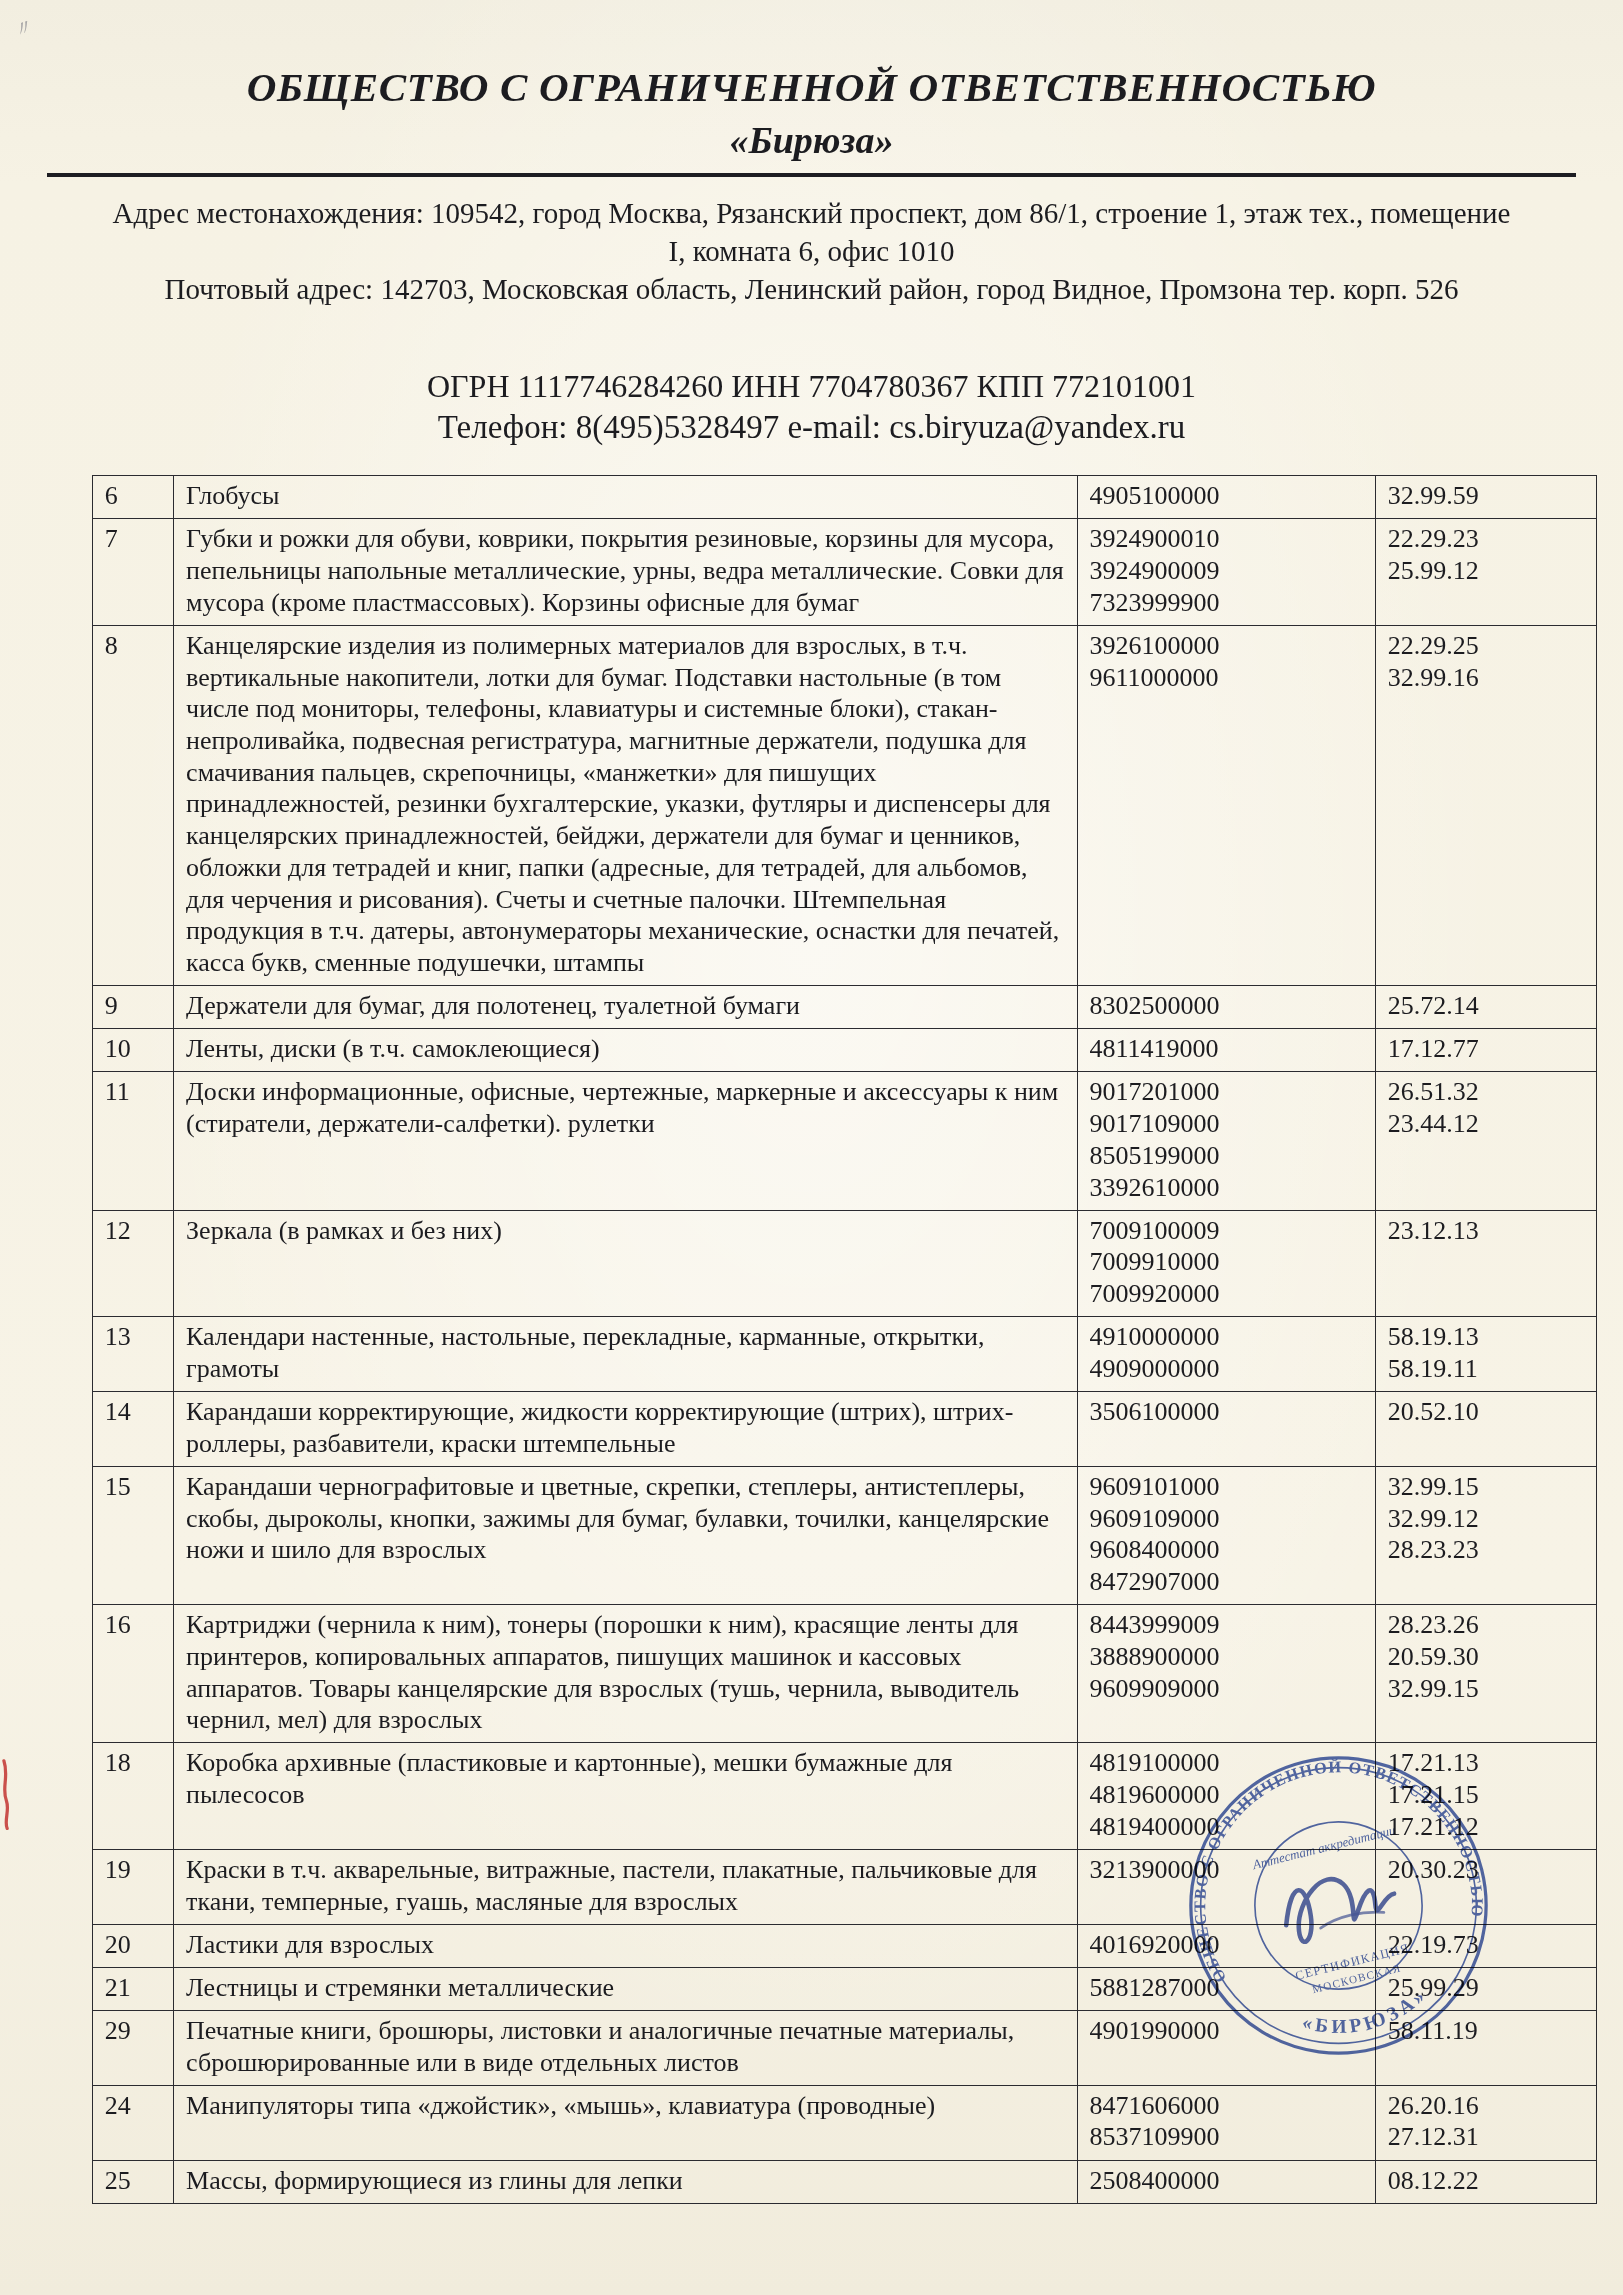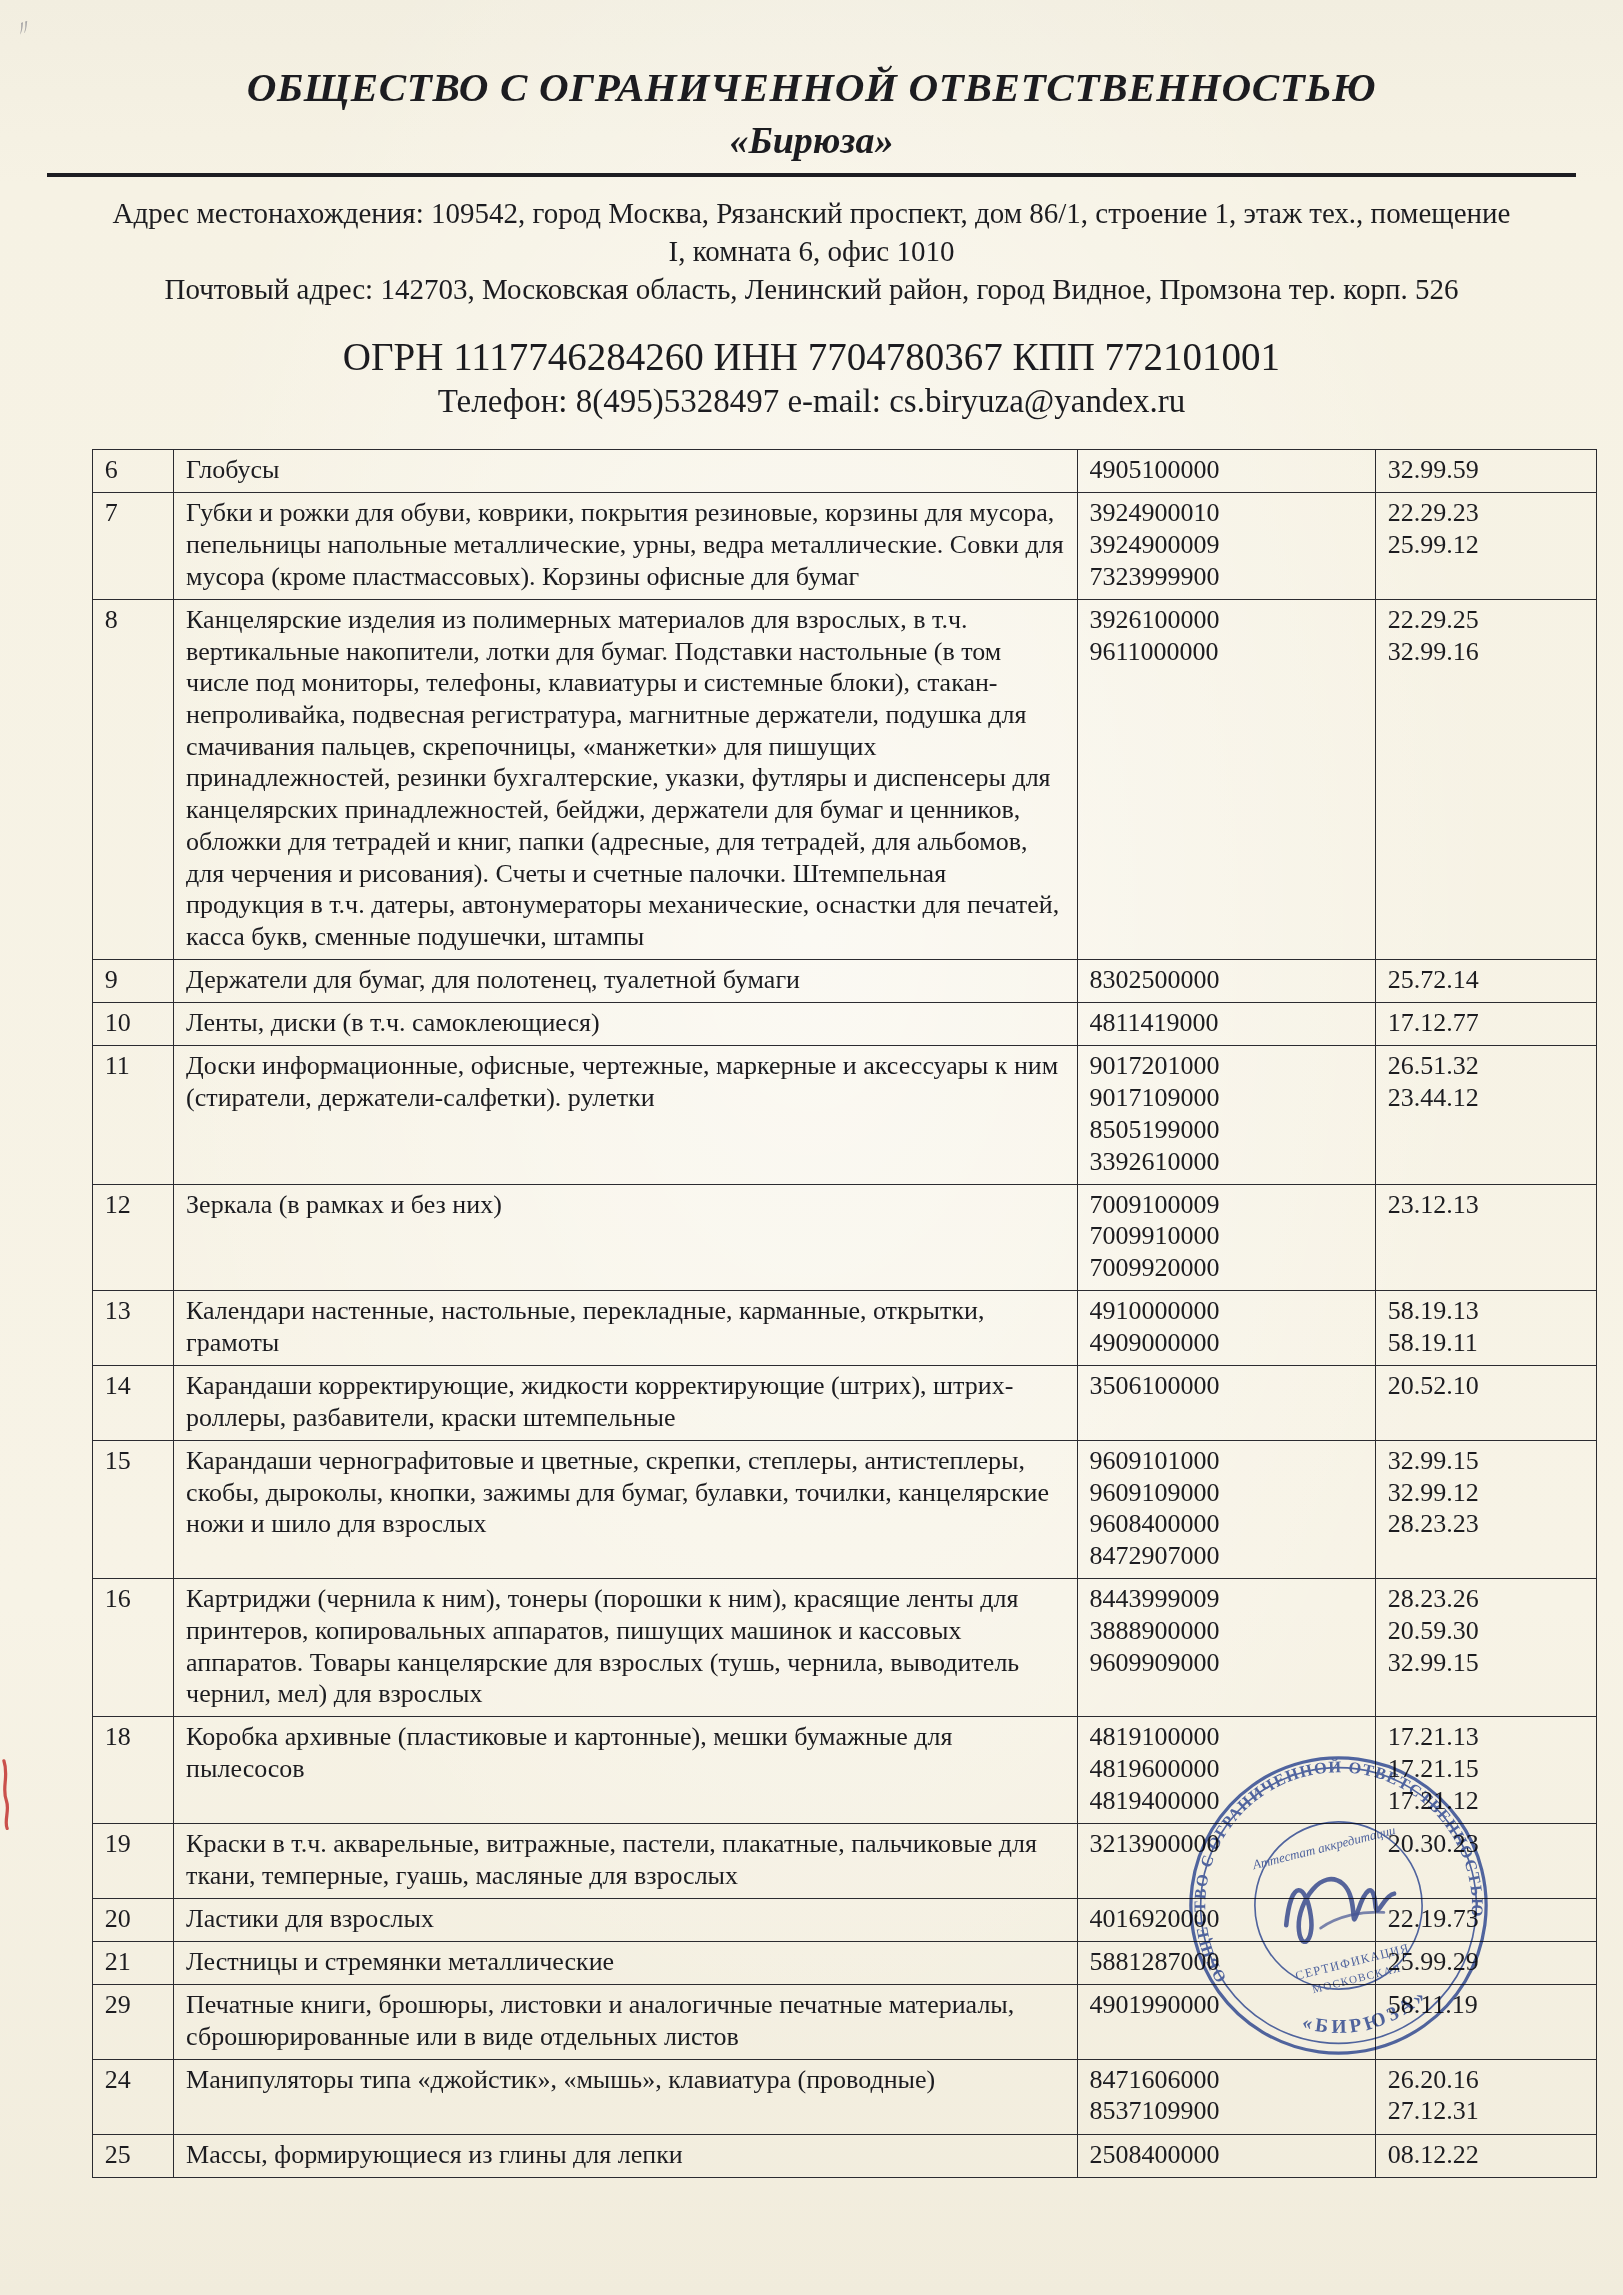--- a/index.html
+++ b/index.html
@@ -28,21 +28,21 @@
     margin:6.5px 0 0 0;
   }
   .title-rule{
     height:3.3px; background:#1d1d22;
     margin:11.8px 47px 17px 47px;
   }
   .addr{
     font-size:29px; line-height:1.32; margin:0 auto;
     max-width:1400px;
   }
-  .reg-line{ font-size:39px; margin:26px auto 0 auto; }
+  .reg-line{ font-size:32px; margin:60px auto 0 auto; }
   .contact-line{ font-size:33px; margin:3.9px auto 0 auto; }
 
   
   table.goods{
     border-collapse:collapse;
     table-layout:fixed;
     width:1410px;
     margin:29px 0 0 92px;
     font-size:26px; line-height:1.22;
   }

